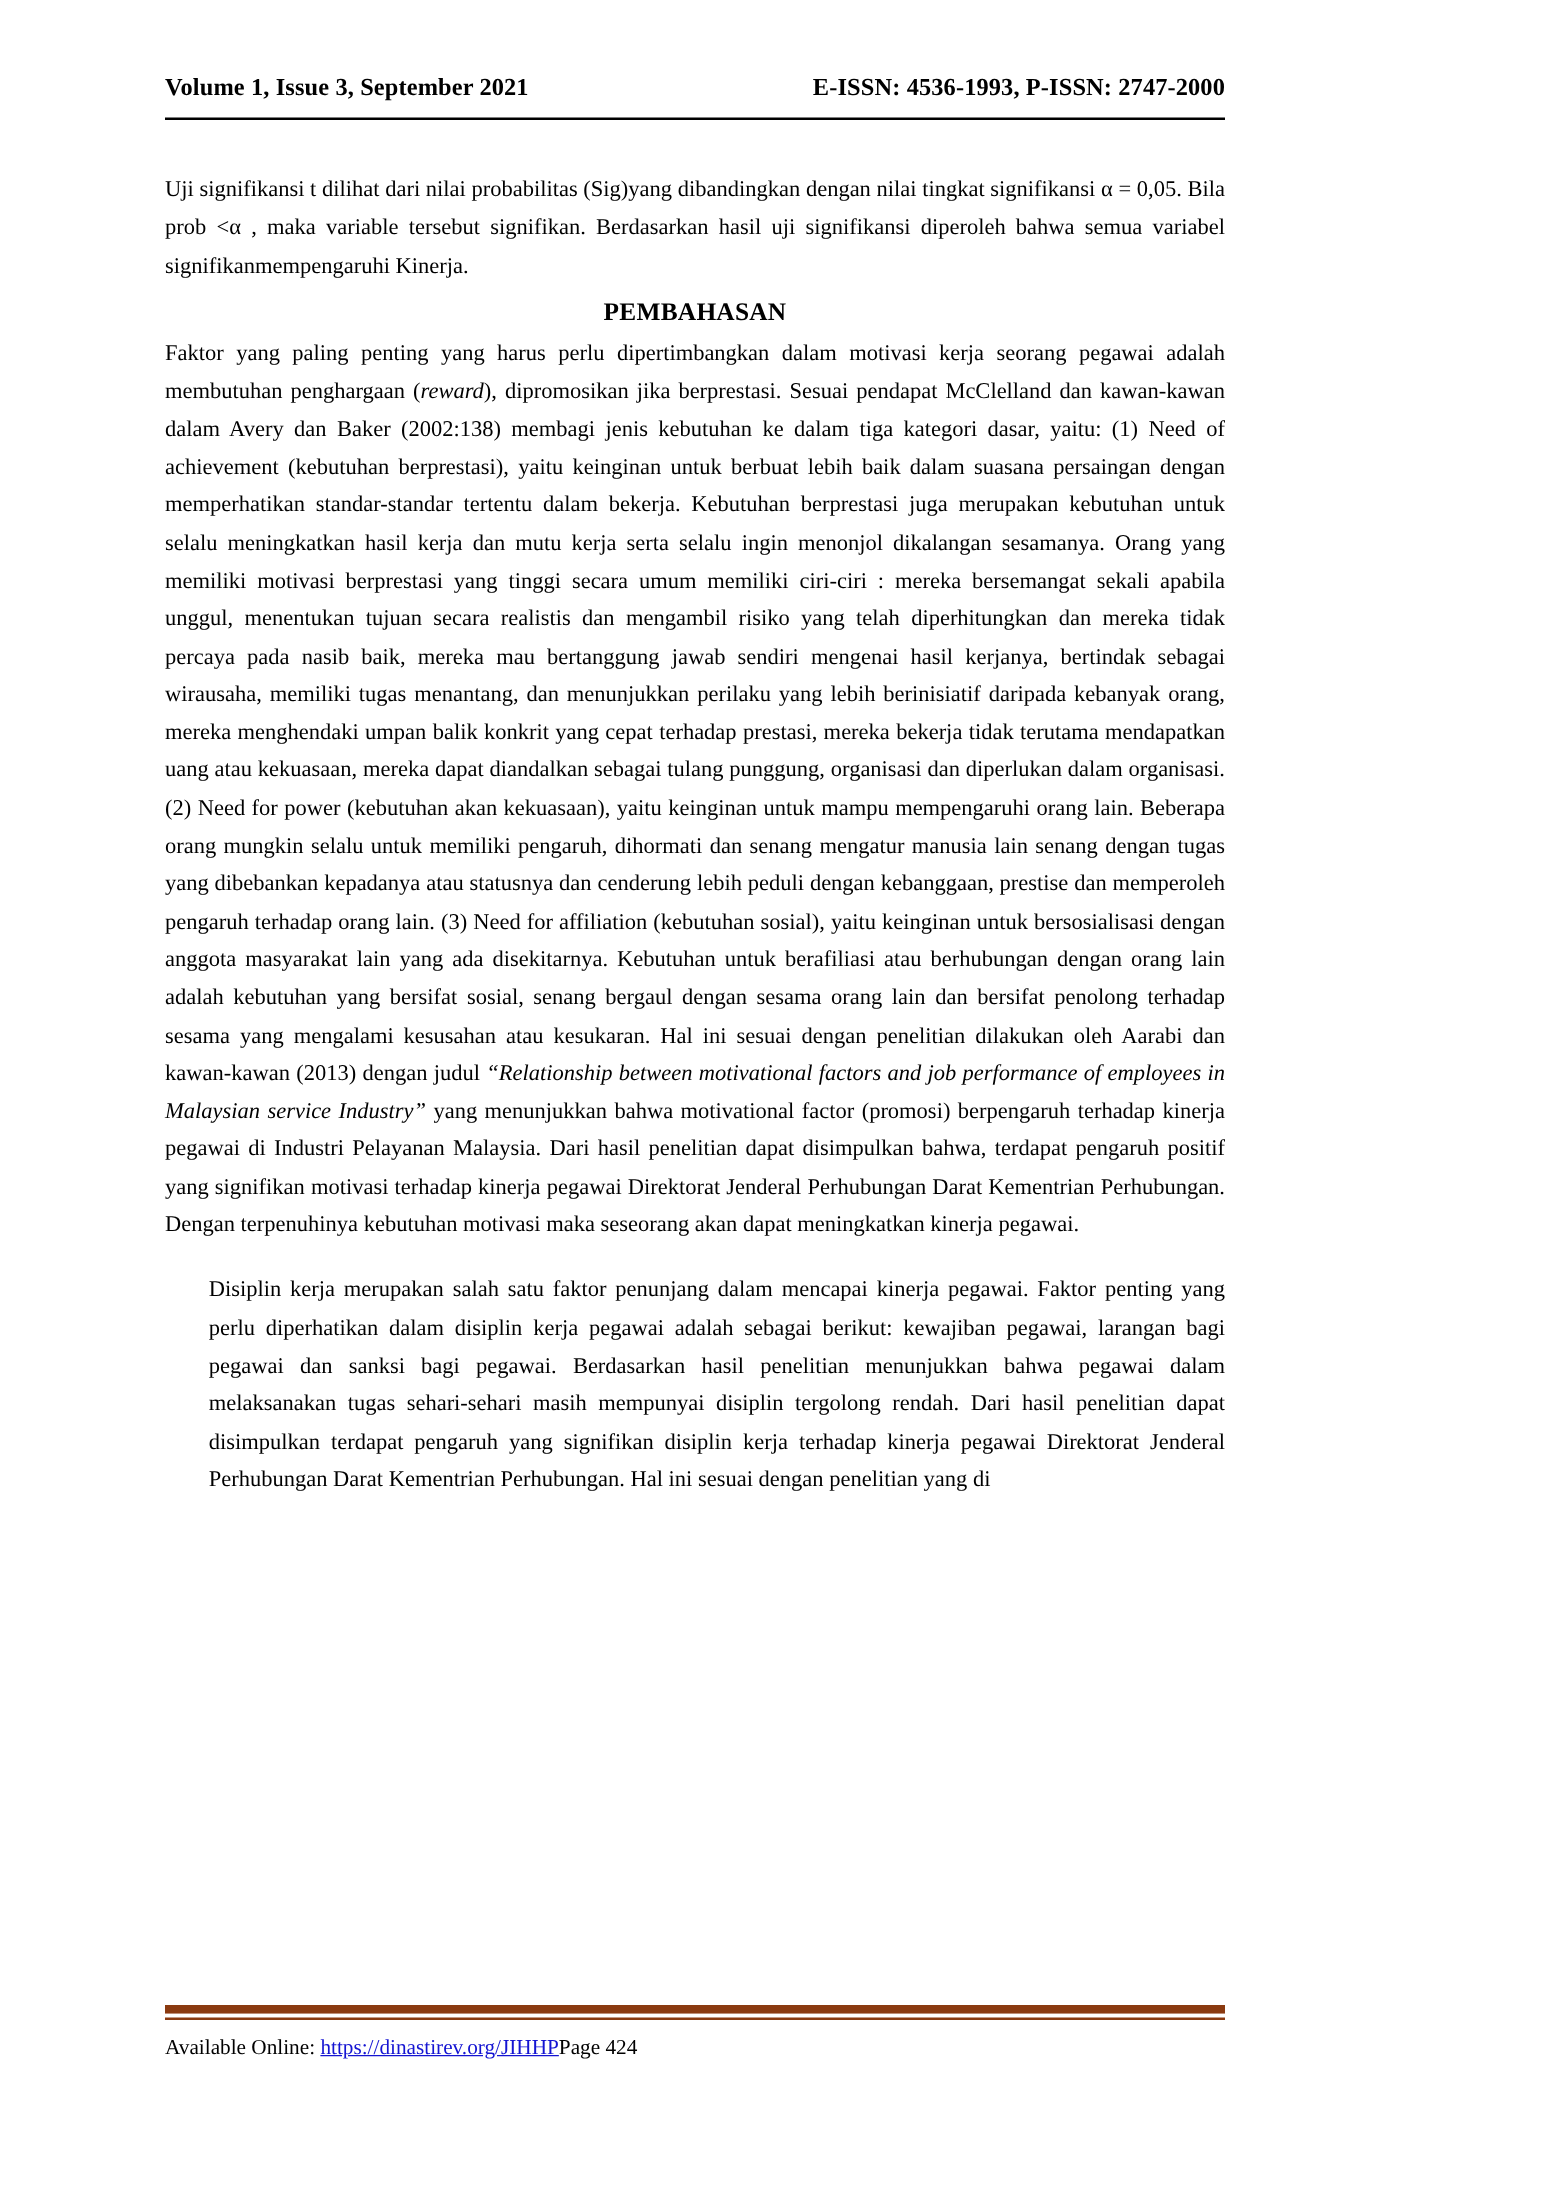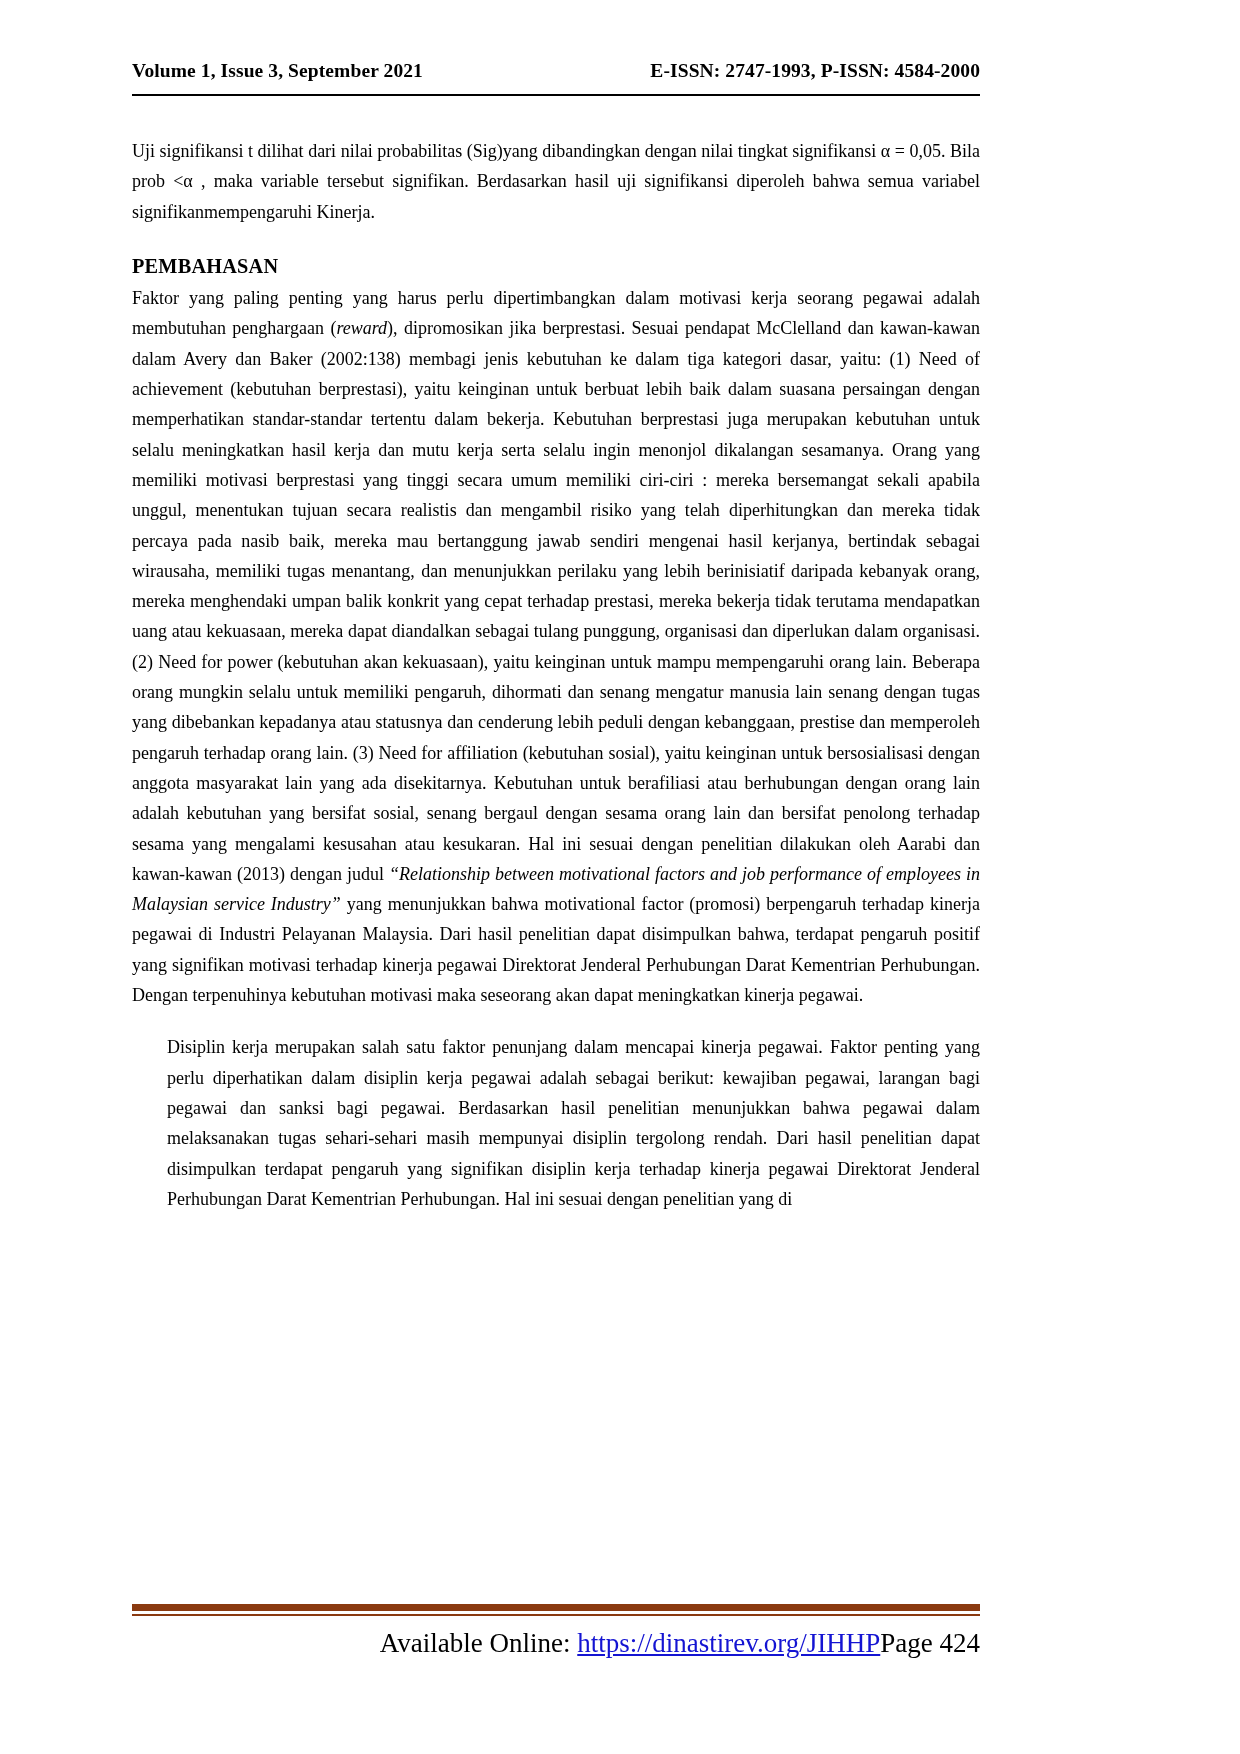--- a/index.html
+++ b/index.html
@@ -68,25 +68,25 @@
     text-justify: inter-word;
     hyphens: none;
   }
 
   p.spaced {
     margin-top: 22px;
     margin-left: 35px;
   }
 
   h2.section-head {
-    margin: 24px 0 2px 0;
+    margin: 8px 0 2px 0;
     font-size: 20.3px;
     line-height: 30.3px;
     font-weight: bold;
-    text-align: left;
+    text-align: center;
     letter-spacing: 0.2px;
   }
 
   .it { font-style: italic; }
 
   
   .footer-rule-wrap {
     position: absolute;
     left: 132px;
     top: 1604px;
@@ -107,39 +107,39 @@
     height: 2px;
     background: #8a3a10;
   }
 
   .footer {
     position: absolute;
     left: 132px;
     top: 1628px;
     width: 848px;
     display: flex;
-    justify-content: flex-end;
+    justify-content: flex-start;
     align-items: baseline;
-    font-size: 27px;
+    font-size: 17px;
   }
   .footer .avail { white-space: nowrap; }
   .footer a.link {
     color: #1414d2;
     text-decoration: underline;
   }
   .footer .pageno { white-space: nowrap; }
 </style>
 </head>
 <body>
 
 <div class="page">
 
   <div class="running-head">
     <span class="left">Volume 1, Issue 3, September 2021</span>
-    <span class="right">E-ISSN: 2747-1993, P-ISSN: 4584-2000</span>
+    <span class="right">E-ISSN: 4536-1993, P-ISSN: 2747-2000</span>
   </div>
   <div class="header-rule"></div>
 
   <div class="content">
 
     <p class="body-par">Uji signifikansi t dilihat dari nilai probabilitas (Sig)yang dibandingkan dengan nilai tingkat signifikansi α = 0,05. Bila prob &lt;α , maka variable tersebut signifikan. Berdasarkan hasil uji signifikansi diperoleh bahwa semua variabel signifikanmempengaruhi Kinerja.</p>
 
     <h2 class="section-head">PEMBAHASAN</h2>
 
     <p class="body-par"><span>Faktor yang paling penting yang harus perlu dipertimbangkan dalam motivasi kerja seorang pegawai adalah membutuhan penghargaan (</span><span class="it">reward</span><span>), dipromosikan jika berprestasi. Sesuai pendapat McClelland dan kawan-kawan dalam Avery dan Baker (2002:138) membagi jenis kebutuhan ke dalam tiga kategori dasar, yaitu: (1) Need of achievement (kebutuhan berprestasi), yaitu keinginan untuk berbuat lebih baik dalam suasana persaingan dengan memperhatikan standar-standar tertentu dalam bekerja. Kebutuhan berprestasi juga merupakan kebutuhan untuk selalu meningkatkan hasil kerja dan mutu kerja serta selalu ingin menonjol dikalangan sesamanya. Orang yang memiliki motivasi berprestasi yang tinggi secara umum memiliki ciri-ciri : mereka bersemangat sekali apabila unggul, menentukan tujuan secara realistis dan mengambil risiko yang telah diperhitungkan dan mereka tidak percaya pada nasib baik, mereka mau bertanggung jawab sendiri mengenai hasil kerjanya, bertindak sebagai wirausaha, memiliki tugas menantang, dan menunjukkan perilaku yang lebih berinisiatif daripada kebanyak orang, mereka menghendaki umpan balik konkrit yang cepat terhadap prestasi, mereka bekerja tidak terutama mendapatkan uang atau kekuasaan, mereka dapat diandalkan sebagai tulang punggung, organisasi dan diperlukan dalam organisasi. (2) Need for power (kebutuhan akan kekuasaan), yaitu keinginan untuk mampu mempengaruhi orang lain. Beberapa orang mungkin selalu untuk memiliki pengaruh, dihormati dan senang mengatur manusia lain senang dengan tugas yang dibebankan kepadanya atau statusnya dan cenderung lebih peduli dengan kebanggaan, prestise dan memperoleh pengaruh terhadap orang lain. (3) Need for affiliation (kebutuhan sosial), yaitu keinginan untuk bersosialisasi dengan anggota masyarakat lain yang ada disekitarnya. Kebutuhan untuk berafiliasi atau berhubungan dengan orang lain adalah kebutuhan yang bersifat sosial, senang bergaul dengan sesama orang lain dan bersifat penolong terhadap sesama yang mengalami kesusahan atau kesukaran. Hal ini sesuai dengan penelitian dilakukan oleh Aarabi dan kawan-kawan (2013) dengan judul </span><span class="it">“Relationship between motivational factors and job performance of employees in Malaysian service Industry”</span><span> yang menunjukkan bahwa motivational factor (promosi) berpengaruh terhadap kinerja pegawai di Industri Pelayanan Malaysia. Dari hasil penelitian dapat disimpulkan bahwa, terdapat pengaruh positif yang signifikan motivasi terhadap kinerja pegawai Direktorat Jenderal Perhubungan Darat Kementrian Perhubungan. Dengan terpenuhinya kebutuhan motivasi maka seseorang akan dapat meningkatkan kinerja pegawai.</span></p>

